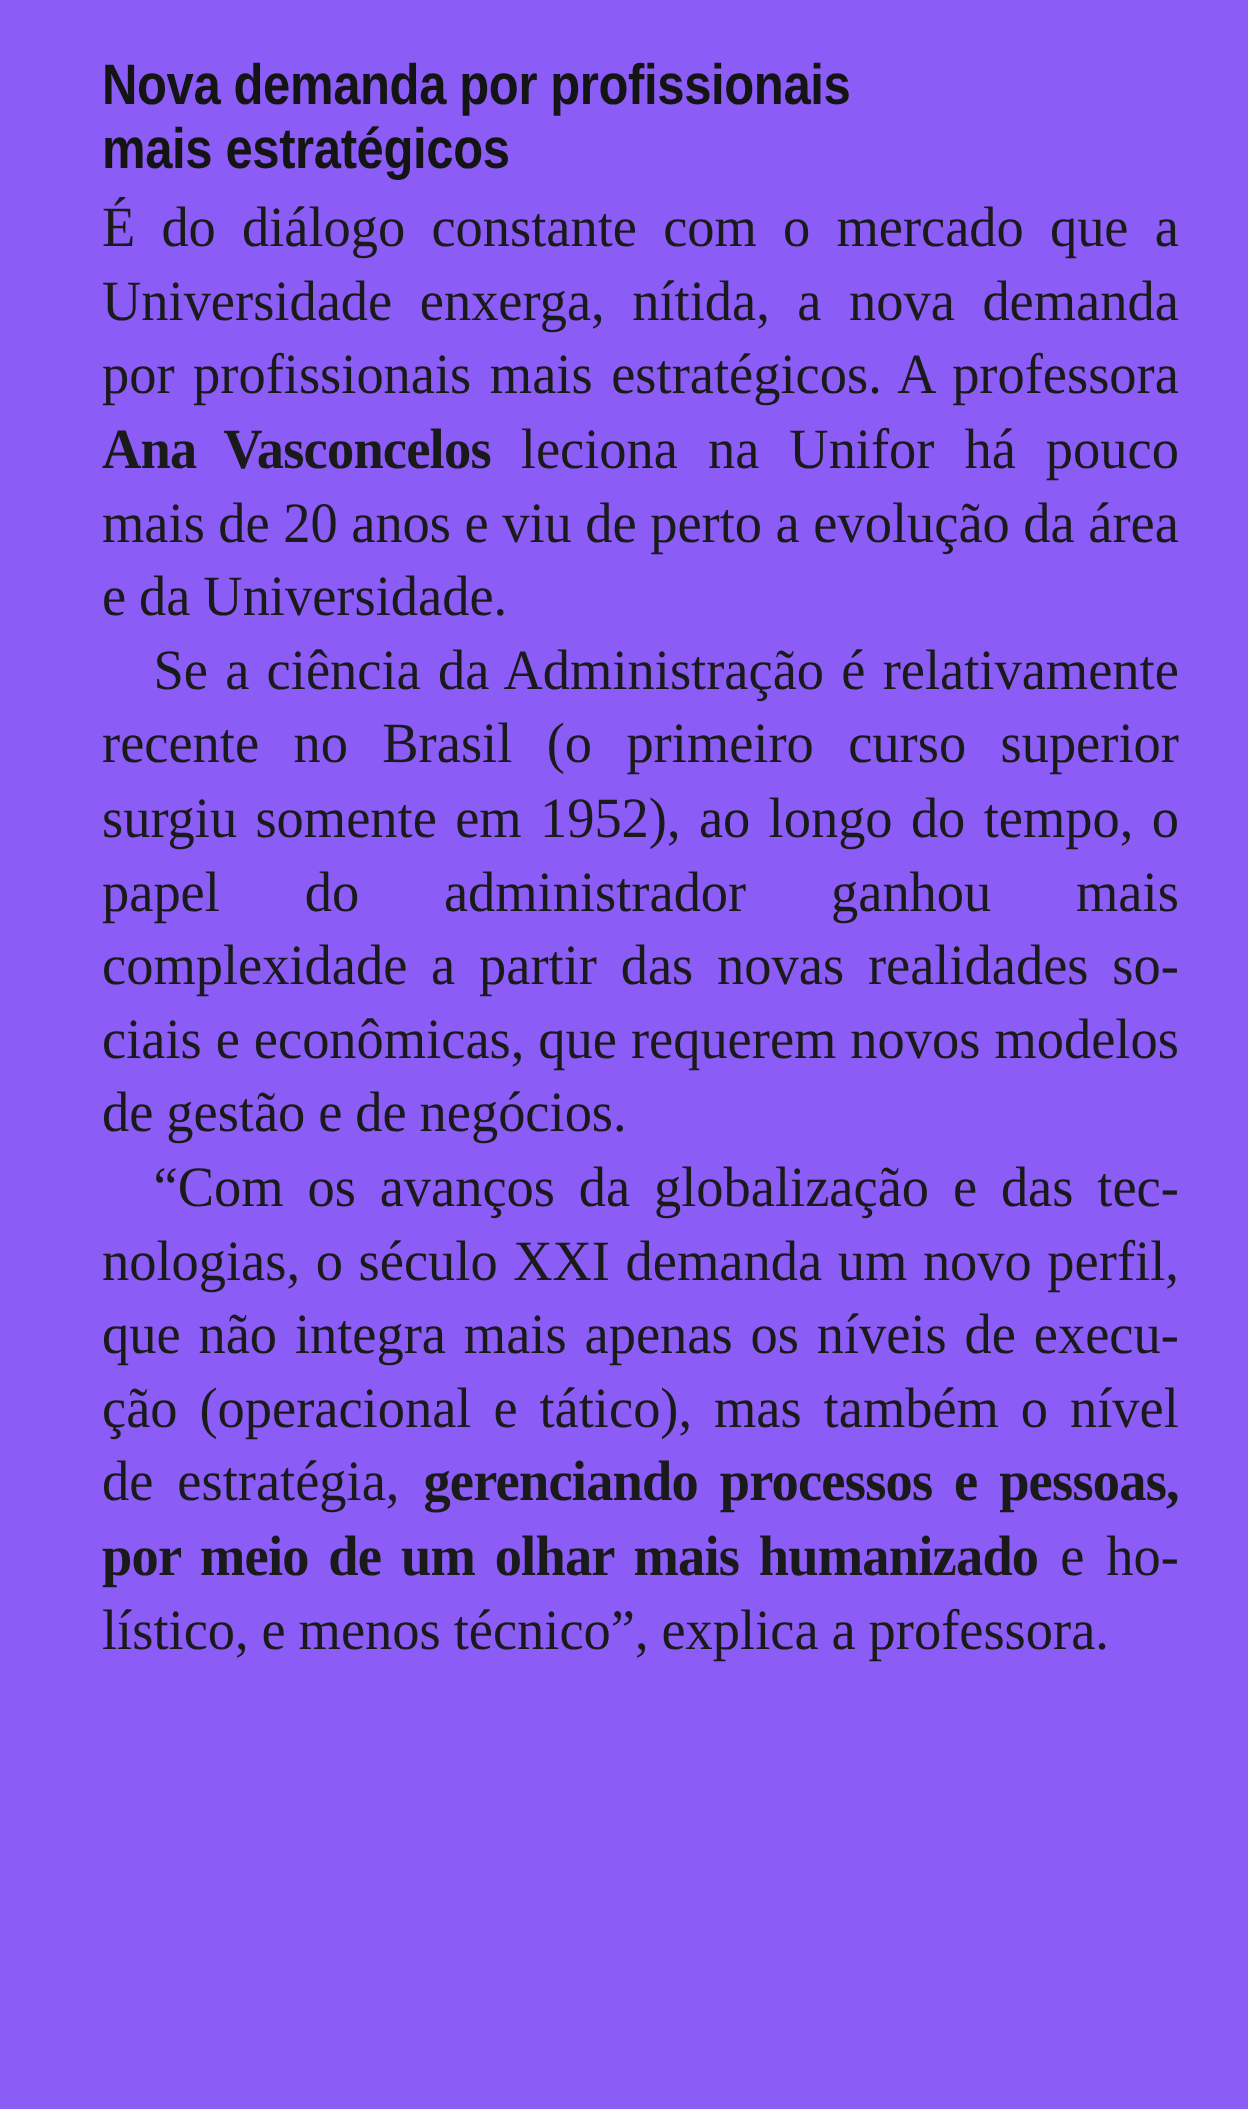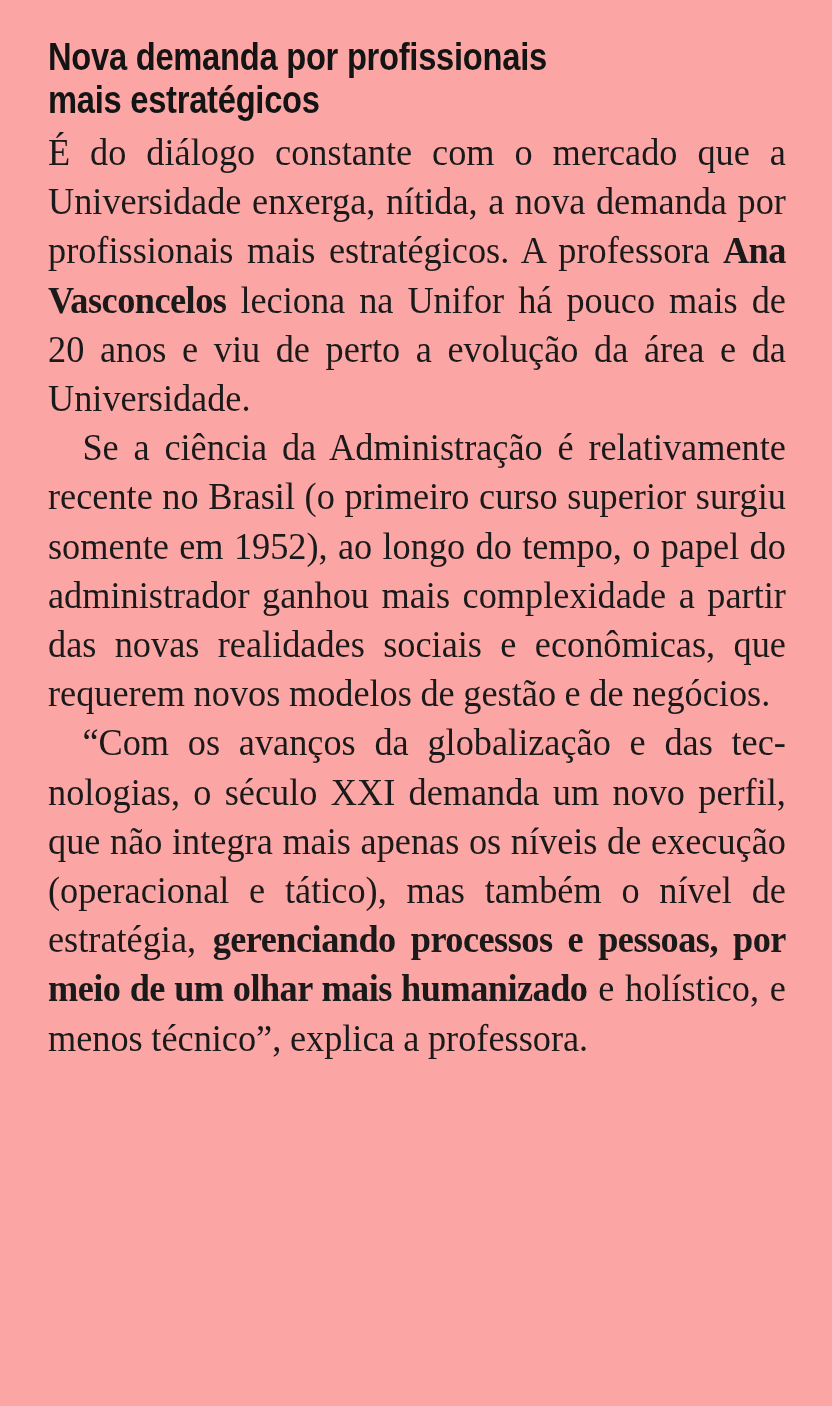--- a/index.html
+++ b/index.html
@@ -13,22 +13,22 @@
     background: #fbecac;
     font-family: "Liberation Serif", serif;
     color: #1a1a1a;
     overflow: hidden;
   }
 
   .article {
     box-sizing: border-box;
     width: 832px;
     height: 1406px;
-    padding: 36px 46px 0 48px;
-    background: #fca5a5;
+    padding: 36px 46px 0 68px;
+    background: #8b5cf6;
   }
 
   .headline {
     font-family: "Liberation Sans", sans-serif;
     font-weight: bold;
     font-size: 38px;
     line-height: 43px;
     letter-spacing: -0.3px;
     margin: 0 0 6px 0;
     color: #141414;

